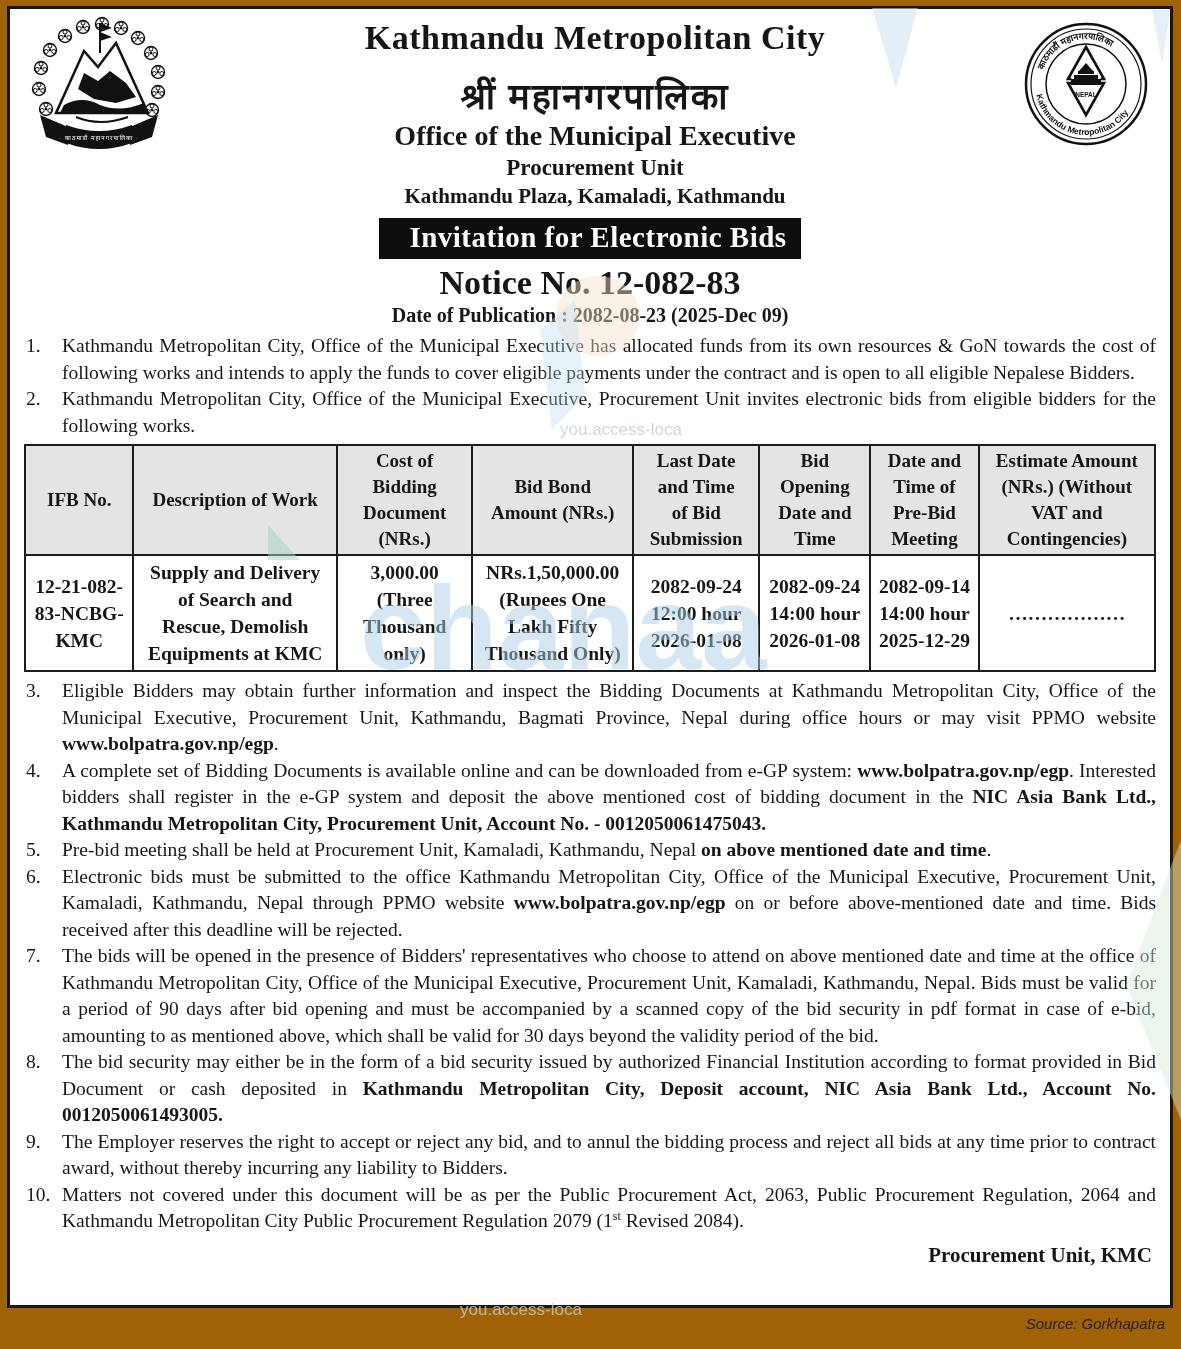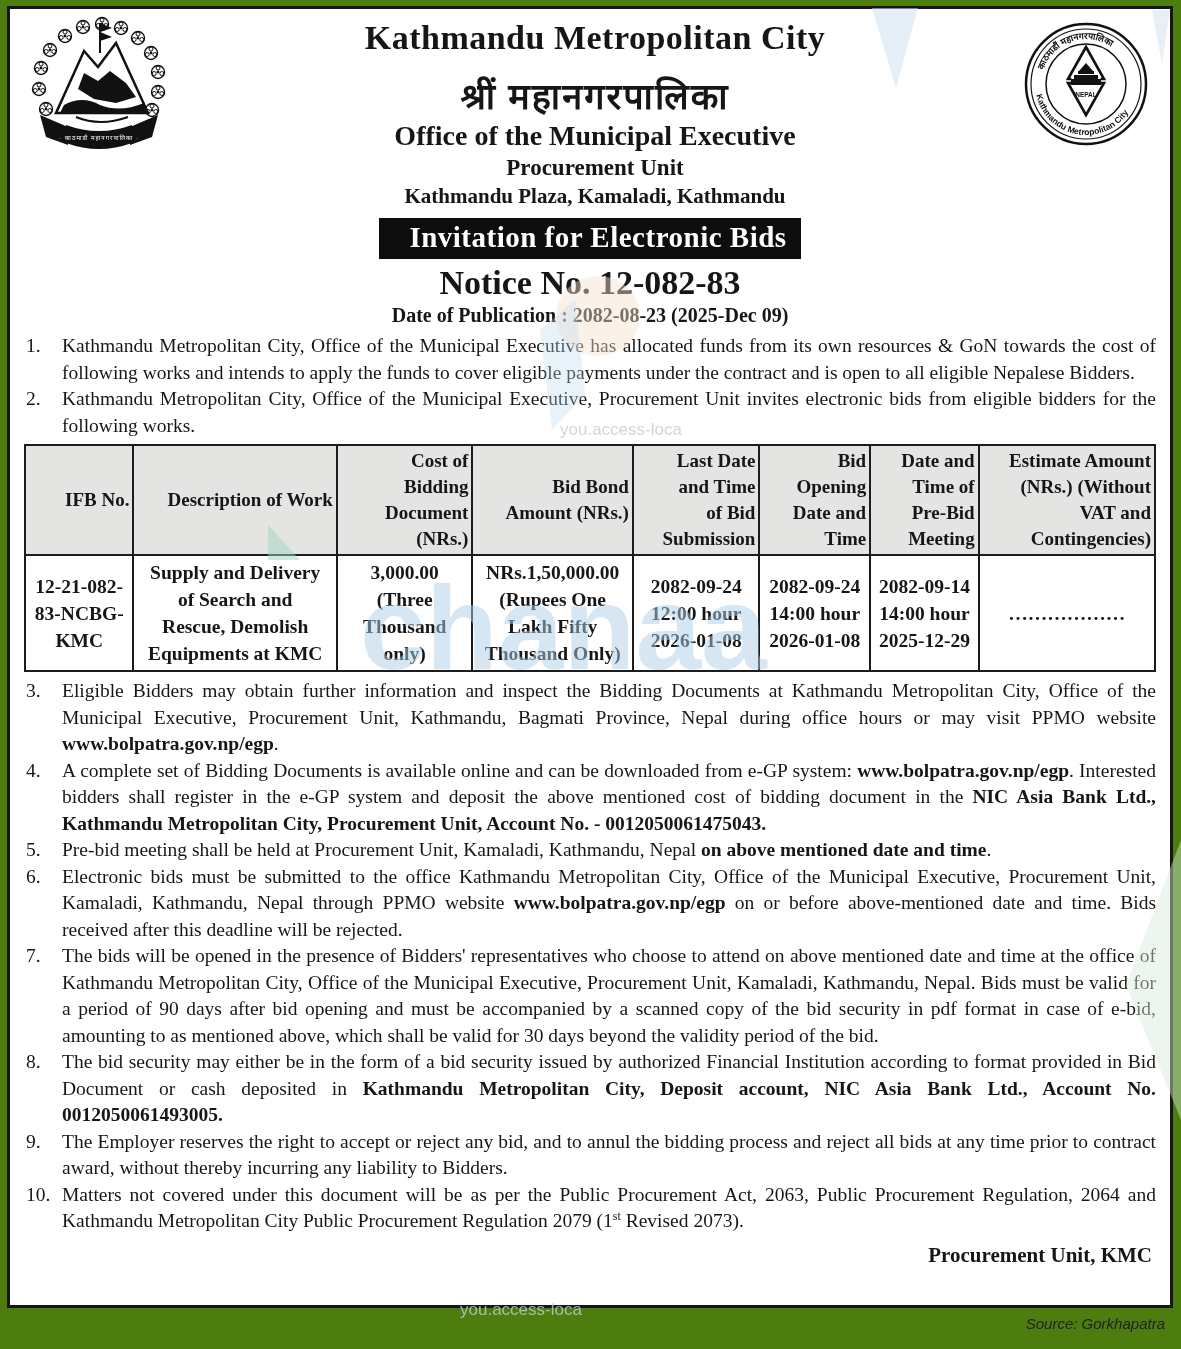--- a/index.html
+++ b/index.html
@@ -1,17 +1,17 @@
 <!DOCTYPE html>
 <html><head>
 <meta charset="utf-8">
 <style>
   * { margin:0; padding:0; box-sizing:border-box; }
   body { width:1181px; height:1349px; background:#f4f4f2; font-family:"Liberation Serif", serif; color:#161616; position:relative; overflow:hidden; }
-  .sheet { position:absolute; inset:0; background:#4d7c0f; }
+  .sheet { position:absolute; inset:0; background:#a16207; }
 
   .frame { position:absolute; left:7px; top:6px; width:1166px; height:1302px;
            border:3px solid #161616; background:#fff; padding:4px 14px 0 14px; overflow:hidden; }
 
   
   .hdr { display:flex; align-items:flex-start; }
   .emblem { width:150px; flex:0 0 150px; display:flex; justify-content:center; }
   .emblem.right { width:140px; flex:0 0 140px; padding-top:6px; }
   .hdr-center { flex:1; text-align:center; }
   .h-title { font-size:34px; font-weight:bold; letter-spacing:.5px; margin-top:6px; }
@@ -31,21 +31,21 @@
   .item { display:flex; }
   .item .num { flex:0 0 38px; font-size:19.5px; line-height:26.5px; padding-left:2px; }
   .item .txt { flex:1; font-size:19.5px; line-height:26.5px; text-align:justify; }
   .item .txt b, .item .txt .b { font-weight:bold; }
   sup { font-size:12px; vertical-align:super; line-height:0; }
 
   
   table { border-collapse:collapse; width:100%; margin-top:5px; table-layout:fixed; }
   th, td { border:2px solid #1c1c1c; text-align:center; vertical-align:middle;
            font-weight:bold; white-space:pre-line; padding:2px 3px; }
-  th { background:#e4e4e3; font-size:19px; line-height:26px; height:88px;text-align:right; }
+  th { background:#e4e4e3; font-size:19px; line-height:26px; height:88px; }
   td { font-size:19.5px; line-height:27px; height:116px; background:#fff; }
 
   .signature { text-align:right; font-size:21px; font-weight:bold; margin-top:8px; padding-right:4px; }
   .source { position:absolute; right:16px; top:1315px; font-family:"Liberation Sans", sans-serif;
             font-style:italic; font-size:15px; color:#222; }
 
   
   .wm { position:absolute; pointer-events:none; }
   .wm-text { font-family:"Liberation Sans", sans-serif; font-weight:bold;
              color:#aed0e9; opacity:.5; transform:rotate(-38deg); transform-origin:left top; }
@@ -247,21 +247,21 @@
         <div class="item">
           <div class="num">8.</div>
           <div class="txt"><span>The bid security may either be in the form of a bid security issued by authorized Financial Institution according to format provided in Bid Document or cash deposited in </span><span class="b">Kathmandu Metropolitan City, Deposit account, NIC Asia Bank Ltd., Account No. 0012050061493005.</span></div>
         </div>
         <div class="item">
           <div class="num">9.</div>
           <div class="txt"><span>The Employer reserves the right to accept or reject any bid, and to annul the bidding process and reject all bids at any time prior to contract award, without thereby incurring any liability to Bidders.</span></div>
         </div>
         <div class="item">
           <div class="num">10.</div>
-          <div class="txt"><span>Matters not covered under this document will be as per the Public Procurement Act, 2063, Public Procurement Regulation, 2064 and Kathmandu Metropolitan City Public Procurement Regulation 2079 (1</span><sup>st</sup><span> Revised 2073).</span></div>
+          <div class="txt"><span>Matters not covered under this document will be as per the Public Procurement Act, 2063, Public Procurement Regulation, 2064 and Kathmandu Metropolitan City Public Procurement Regulation 2079 (1</span><sup>st</sup><span> Revised 2084).</span></div>
         </div>
       </div>
 
     <div class="signature">Procurement Unit, KMC</div>
   </div>
 
   <div class="source">Source: Gorkhapatra</div>
 
   <div class="wm" style="left:360px; top:560px; font-size:118px;">
     <span class="wm-text">chanaa</span>

